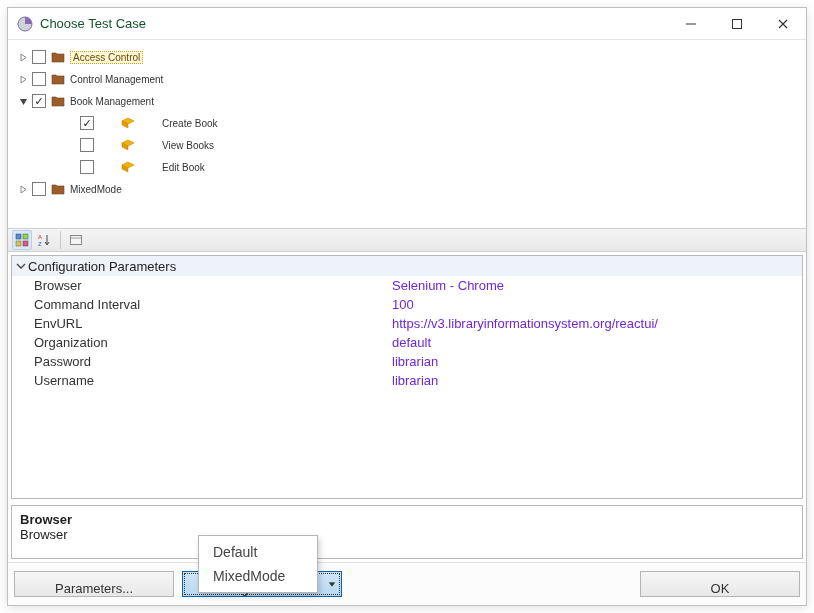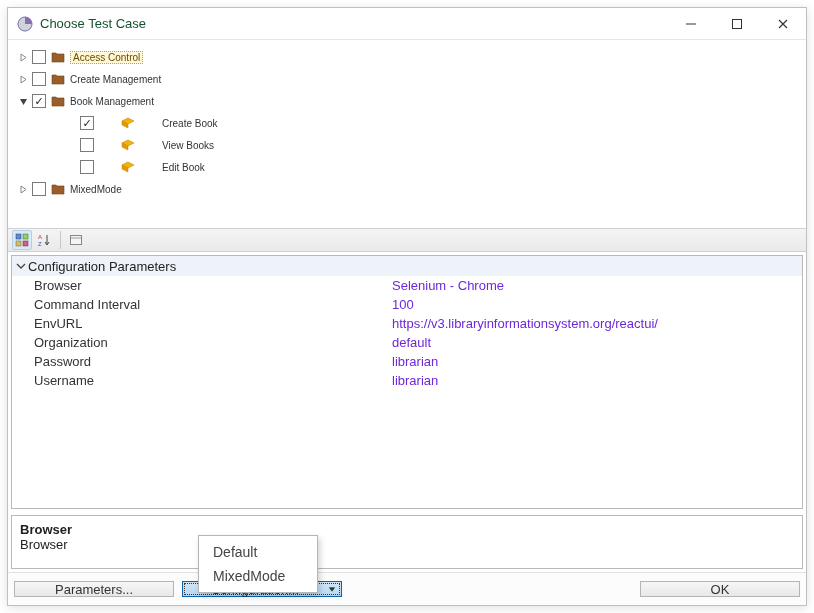--- a/index.html
+++ b/index.html
@@ -138,24 +138,24 @@
 
   
   .button-row {
     display: flex;
     gap: 8px;
     padding: 8px 6px;
     border-top: 1px solid #e0e0e0;
     background: #fcfcfc;
   }
   .btn {
-    width: 160px; height: 16px;
+    width: 160px; height: 26px;
     border: 1px solid #b5b5b5;
     background: linear-gradient(#f6f6f6, #e8e8e8);
-    display: inline-flex; align-items: flex-start; justify-content: center;
+    display: inline-flex; align-items: flex-end; justify-content: center;
     font-size: 13px; color: #333;
     position: relative;
   }
   .btn.split { justify-content: center; padding-right: 14px; }
   .btn.split.open {
     border: 1px solid #0a64ad;
     outline: 1px dotted #333;
     outline-offset: -3px;
     background: linear-gradient(#cfe6f9, #b9d8f2);
   }
@@ -236,21 +236,21 @@
             <svg width="9" height="9" viewBox="0 0 9 9">
               <path d="M2 1 L7 4.5 L2 8 Z" fill="none" stroke="#888" stroke-width="1"></path>
             </svg>
           </span>
           <span class="cb"></span>
           <span class="folder-icon">
             <svg width="14" height="12" viewBox="0 0 14 12">
               <path d="M1 2 L5 2 L6 3 L13 3 L13 11 L1 11 Z" fill="#9b5e2b" stroke="#6e3f18" stroke-width="0.6"></path>
             </svg>
           </span>
-          <span class="node-label">Create Management</span>
+          <span class="node-label">Control Management</span>
         </div>
         <div class="tree-row indent-1">
           <span class="tw">
             <svg width="9" height="9" viewBox="0 0 9 9">
               <path d="M1 2 L8 2 L4.5 8 Z" fill="#444"></path>
             </svg>
           </span>
           <span class="cb checked"></span>
           <span class="folder-icon">
             <svg width="14" height="12" viewBox="0 0 14 12">

